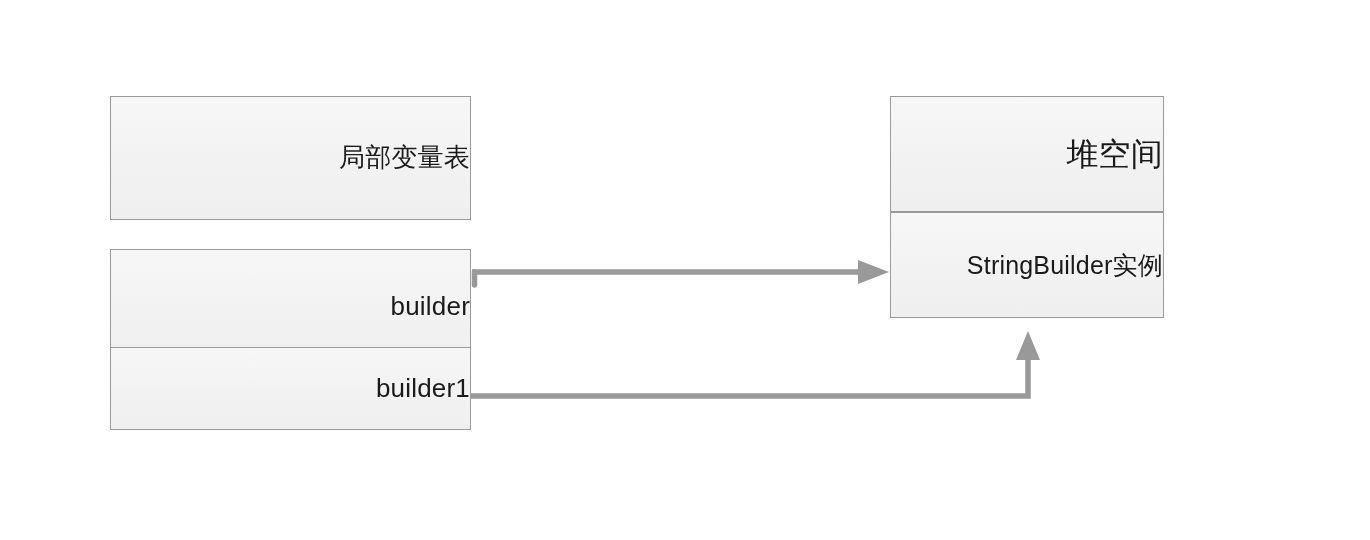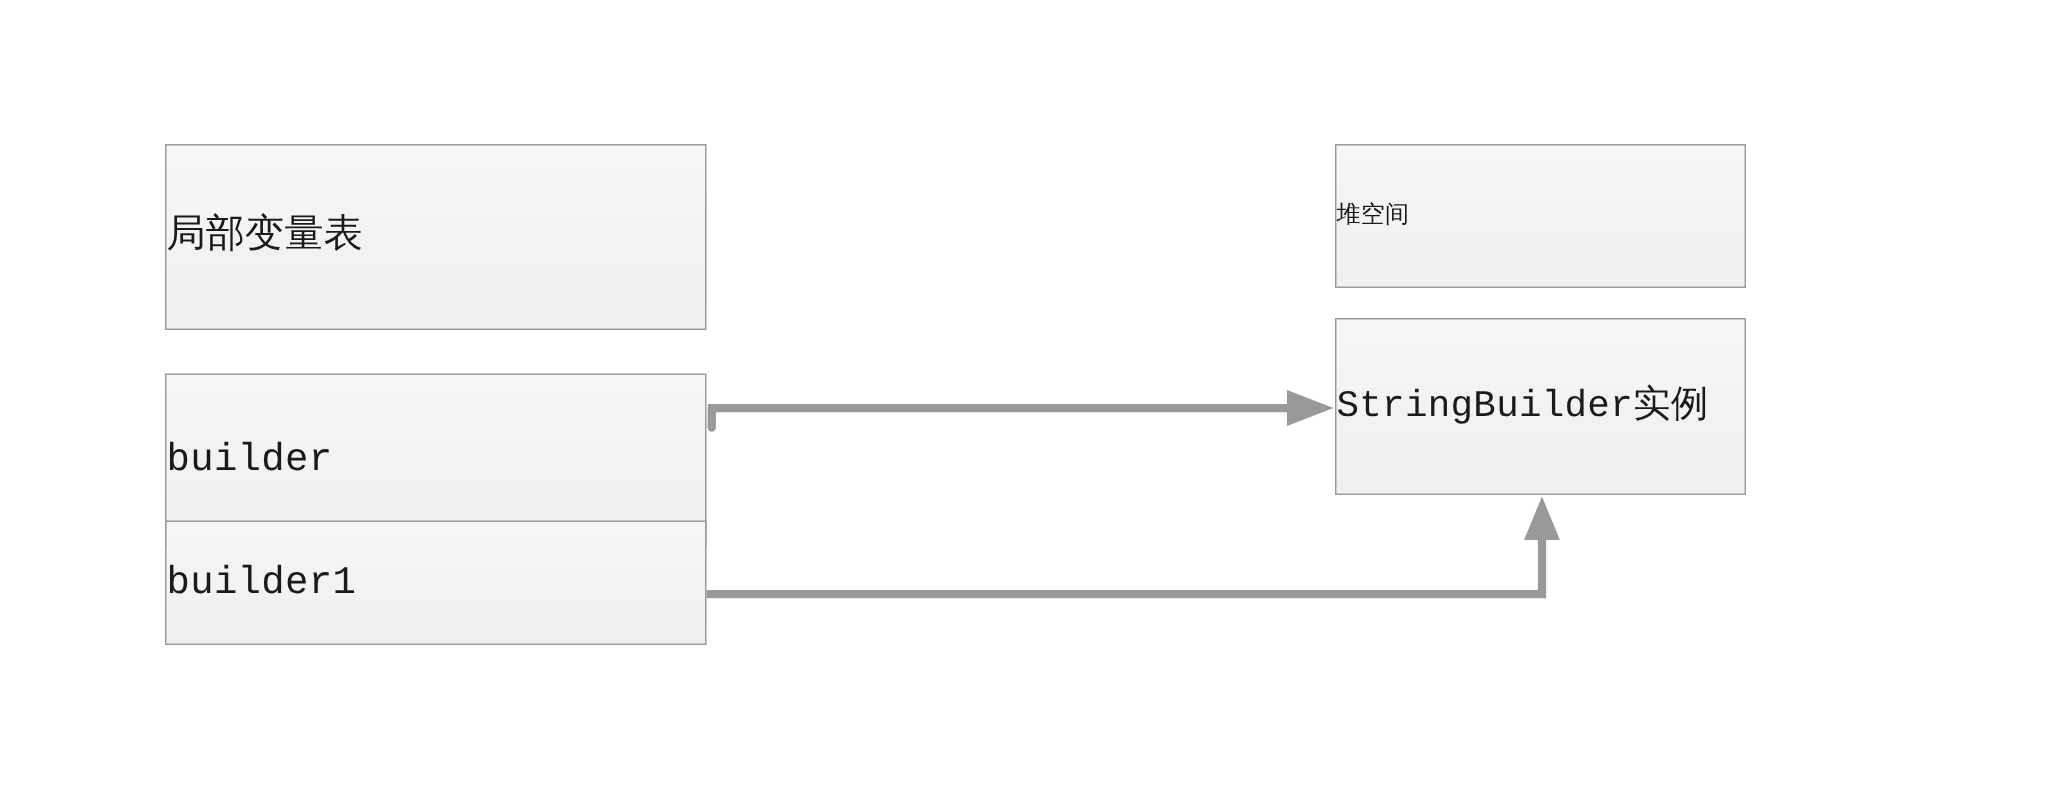--- a/index.html
+++ b/index.html
@@ -17,25 +17,24 @@
     background: #ffffff;
     overflow: hidden;
   }
   .box {
     position: absolute;
     box-sizing: border-box;
     border: 1.6px solid #9a9a9a;
     background: linear-gradient(to bottom, #f7f7f7 0%, #f2f2f2 55%, #efefef 100%);
     display: flex;
     align-items: center;
-    justify-content: flex-start;
+    justify-content: flex-end;
     color: #1a1a1a;
     font-weight: 400;
     letter-spacing: 0.2px;
-    font-family: Liberation Mono, monospace;
     -webkit-font-smoothing: antialiased;
   }
   .box-label {
     display: block;
     text-align: center;
     line-height: 1.15;
   }
 
   
   #box-local-var-table {
@@ -51,26 +50,26 @@
   }
   #box-builder1 {
     left: 110px;  top: 347px;
     width: 361px; height: 83px;
     font-size: 26px;
   }
 
   
   #box-heap-space {
     left: 890px;  top: 96px;
-    width: 274px; height: 96px;
-    font-size: 16px;
+    width: 274px; height: 116px;
+    font-size: 32px;
   }
   #box-stringbuilder-instance {
     left: 890px;  top: 212px;
-    width: 274px; height: 118px;
+    width: 274px; height: 106px;
     font-size: 25px;
   }
 
   
   #connectors {
     position: absolute;
     left: 0; top: 0;
     width: 1370px;
     height: 540px;
     pointer-events: none;

